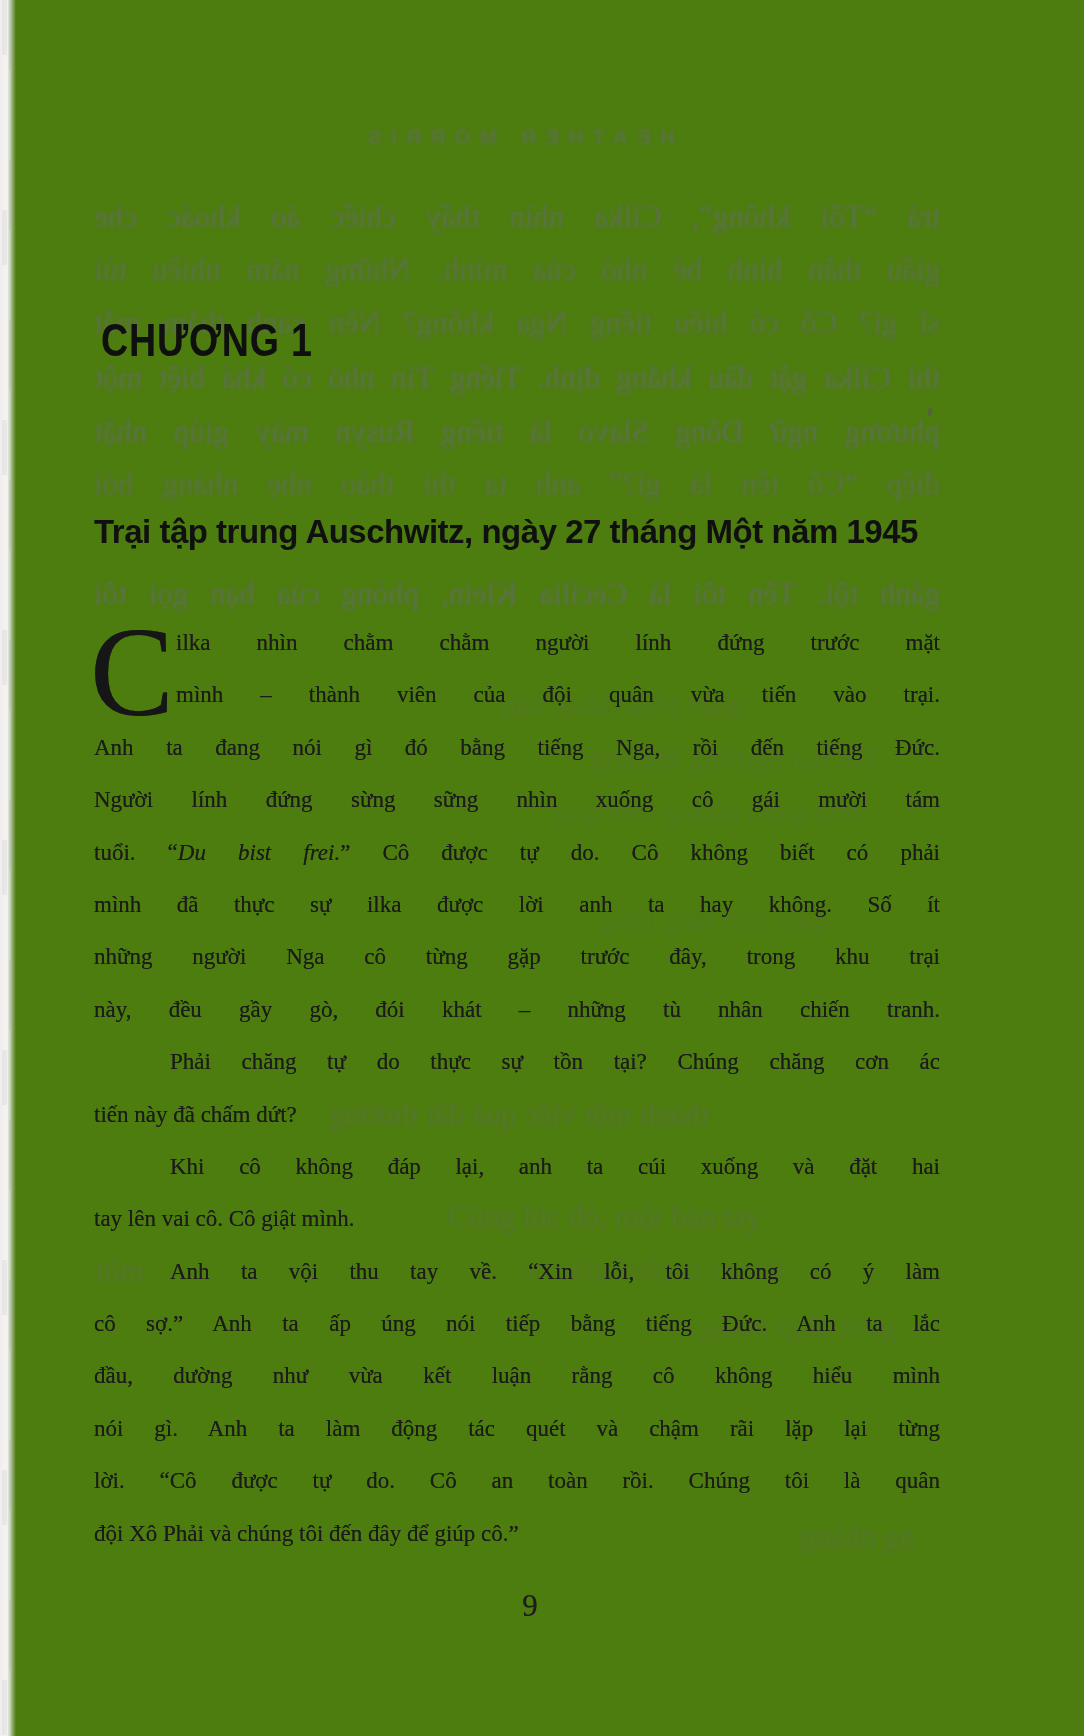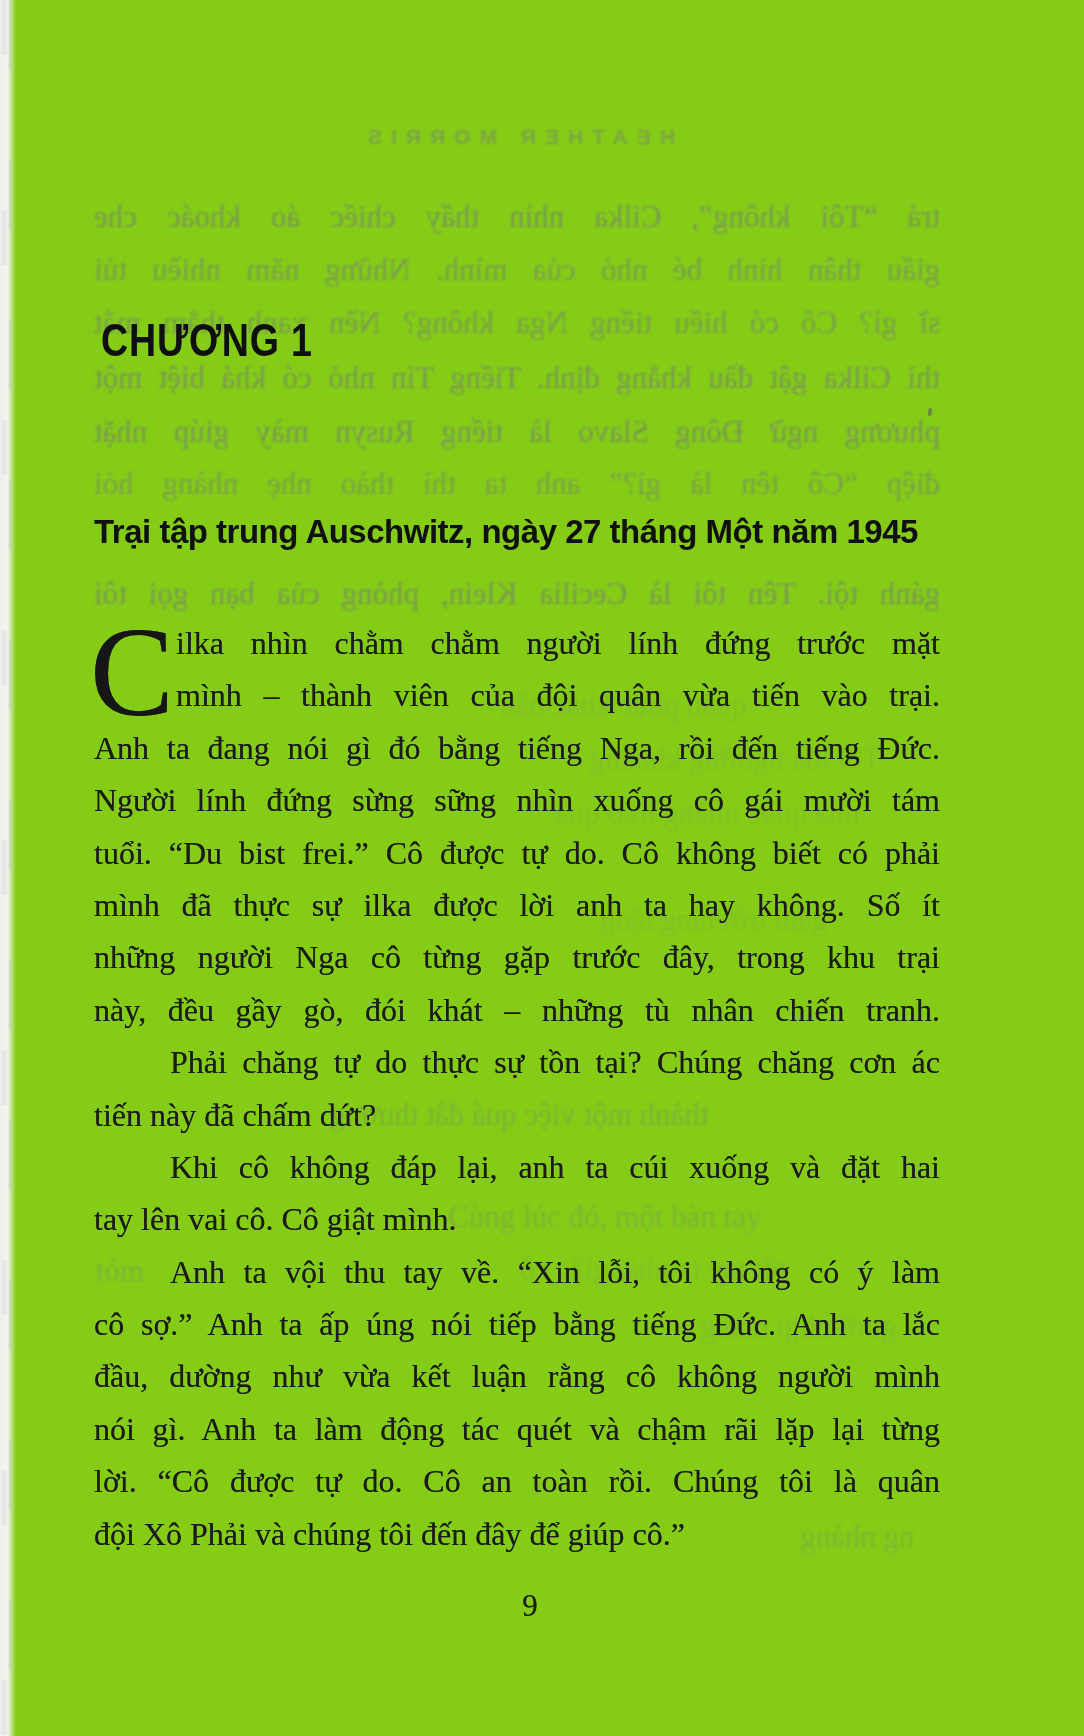--- a/index.html
+++ b/index.html
@@ -1,19 +1,19 @@
 <!DOCTYPE html>
 <html><head>
 <meta charset="utf-8">
 <style>
   html,body{margin:0;padding:0;background:#ffffff;}
   .page{
     position:relative;
     width:1084px;height:1736px;
-    background:#84cc16;
+    background:#4d7c0f;
     overflow:hidden;
     font-family:"Liberation Serif", serif;
   }
   
   .edge-strip{
     position:absolute;left:0;top:0;bottom:0;width:16px;
     background:linear-gradient(90deg,#efeeec 0%,#f6f5f4 45%,rgba(252,252,251,0) 100%);
   }
   .edge-strip::before{
     content:"";position:absolute;left:9px;top:0;bottom:0;width:2px;
@@ -63,29 +63,29 @@
     color:#101010;white-space:nowrap;letter-spacing:-0.5px;
     transform:scaleX(0.97);transform-origin:left center;
   }
   
   .body-block{
     position:absolute;left:94px;top:617px;width:846px;
     color:#1b1b1b;
   }
   .line{
     position:relative;
-    font-size:32px;line-height:52.4px;height:52.4px;
+    font-size:23px;line-height:52.4px;height:52.4px;
     text-align:justify;text-align-last:justify;
     text-shadow:0 0 0.6px rgba(20,20,20,0.65);
     white-space:normal;
   }
   .line.short{text-align-last:left;}
   .line.indent{text-indent:76px;}
   .line.dropind{margin-left:82px;}
-  .line .it{}
+  .line .it{font-style:italic;}
   .dropcap{
     position:absolute;left:-4px;top:-7px;
     font-size:126px;line-height:126px;
     color:#161616;
     text-shadow:0 0 0.6px rgba(20,20,20,0.65);
   }
   .pagenum{
     position:absolute;left:120px;top:1588px;width:820px;
     text-align:center;font-size:31px;color:#1d1d1d;
     text-shadow:0 0 0.5px rgba(20,20,20,0.6);
@@ -138,21 +138,21 @@
       <div class="line"><span>tuổi. “</span><span class="it">Du bist frei.</span><span>” Cô được tự do. Cô không biết có phải</span></div>
       <div class="line">mình đã thực sự ilka được lời anh ta hay không. Số ít</div>
       <div class="line">những người Nga cô từng gặp trước đây, trong khu trại</div>
       <div class="line">này, đều gầy gò, đói khát – những tù nhân chiến tranh.</div>
       <div class="line indent">Phải chăng tự do thực sự tồn tại? Chúng chăng cơn ác</div>
       <div class="line short">tiến này đã chấm dứt?</div>
       <div class="line indent">Khi cô không đáp lại, anh ta cúi xuống và đặt hai</div>
       <div class="line short">tay lên vai cô. Cô giật mình.</div>
       <div class="line indent">Anh ta vội thu tay về. “Xin lỗi, tôi không có ý làm</div>
       <div class="line">cô sợ.” Anh ta ấp úng nói tiếp bằng tiếng Đức. Anh ta lắc</div>
-      <div class="line">đầu, dường như vừa kết luận rằng cô không người mình</div>
+      <div class="line">đầu, dường như vừa kết luận rằng cô không hiểu mình</div>
       <div class="line">nói gì. Anh ta làm động tác quét và chậm rãi lặp lại từng</div>
       <div class="line">lời. “Cô được tự do. Cô an toàn rồi. Chúng tôi là quân</div>
       <div class="line short">đội Xô Phải và chúng tôi đến đây để giúp cô.”</div>
     </div>
 
   <div class="pagenum">9</div>
 
   <div class="ink-dot"></div>
 </div>
 

